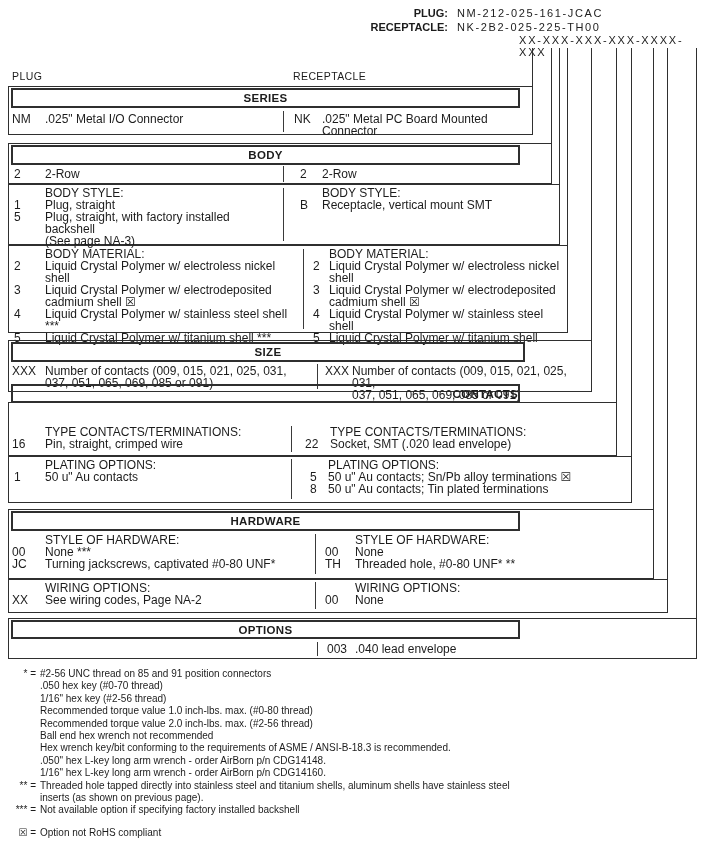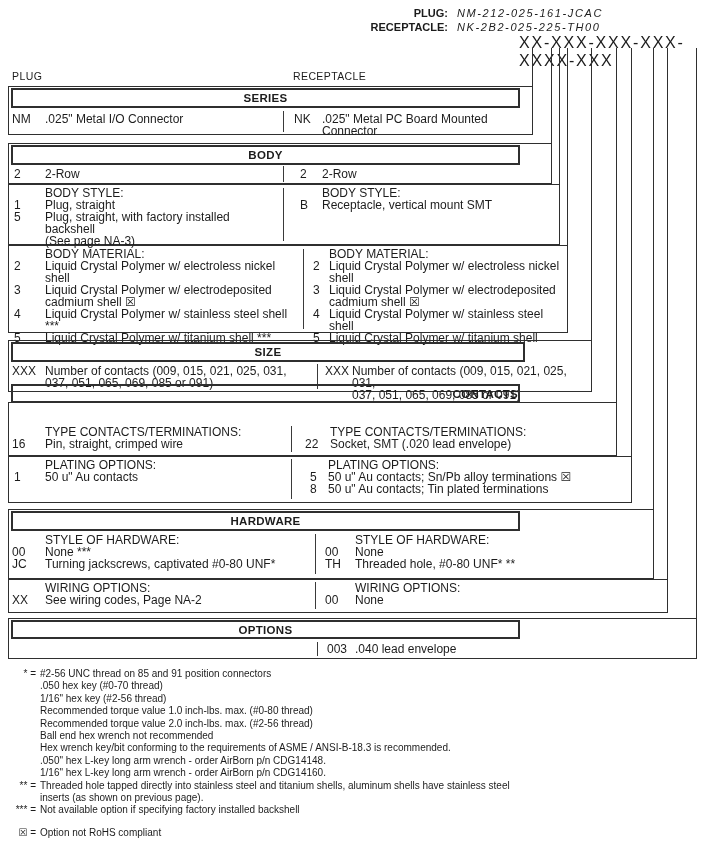--- a/index.html
+++ b/index.html
@@ -4,22 +4,22 @@
 <style>
   html,body{margin:0;padding:0;background:#ffffff;}
   #page{
     position:relative; width:704px; height:845px; background:#ffffff;
     font-family:"Liberation Sans","DejaVu Sans",sans-serif;
     color:#1c1c1c; overflow:hidden;
   }
   .abs{position:absolute;}
   
   .pn-labels{left:290px; top:6px; width:158px; text-align:right; font-weight:bold; font-size:11px; line-height:14px;}
-  .pn-values{left:457px; top:6px; font-size:11px; line-height:14px; letter-spacing:1.6px;font-style:italic;}
-  .pn-mask{left:519px; top:34px; font-size:16px; letter-spacing:1.8px;}
+  .pn-values{left:457px; top:6px; font-size:11px; line-height:14px; letter-spacing:1.6px;}
+  .pn-mask{left:519px; top:34px; font-size:11px; letter-spacing:1.8px;}
   .col-label{font-size:10.5px; letter-spacing:.4px;}
   
   .obox{border:1.5px solid #2f2f2f; box-sizing:border-box; background:transparent;}
   .hdr{border:2px solid #2f2f2f; box-sizing:border-box; text-align:center; font-weight:bold; font-size:11.5px; letter-spacing:.3px; line-height:16px;}
   .vline{width:0; border-left:1.5px solid #2f2f2f;}
   .divider{width:0; border-left:1.2px solid #3a3a3a;}
   
   .col{font-size:12px; line-height:12px; --off:33px;}
   .col .lbl{margin-left:var(--off); white-space:pre-line;}
   .col .item{position:relative;}

